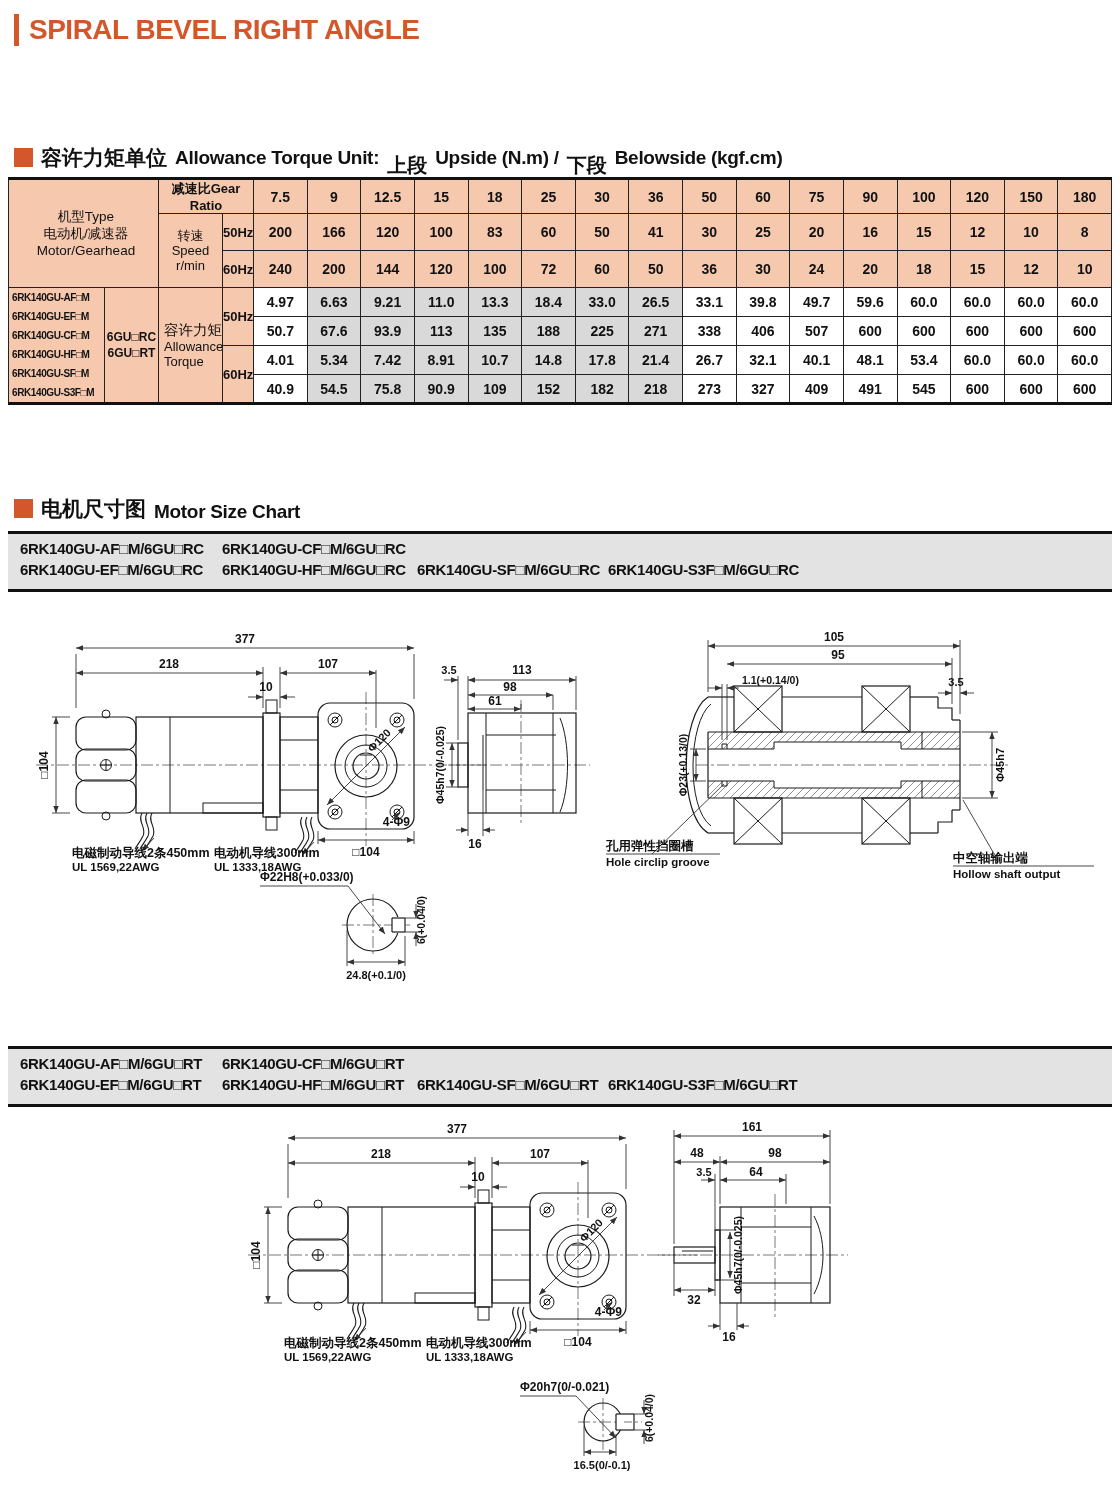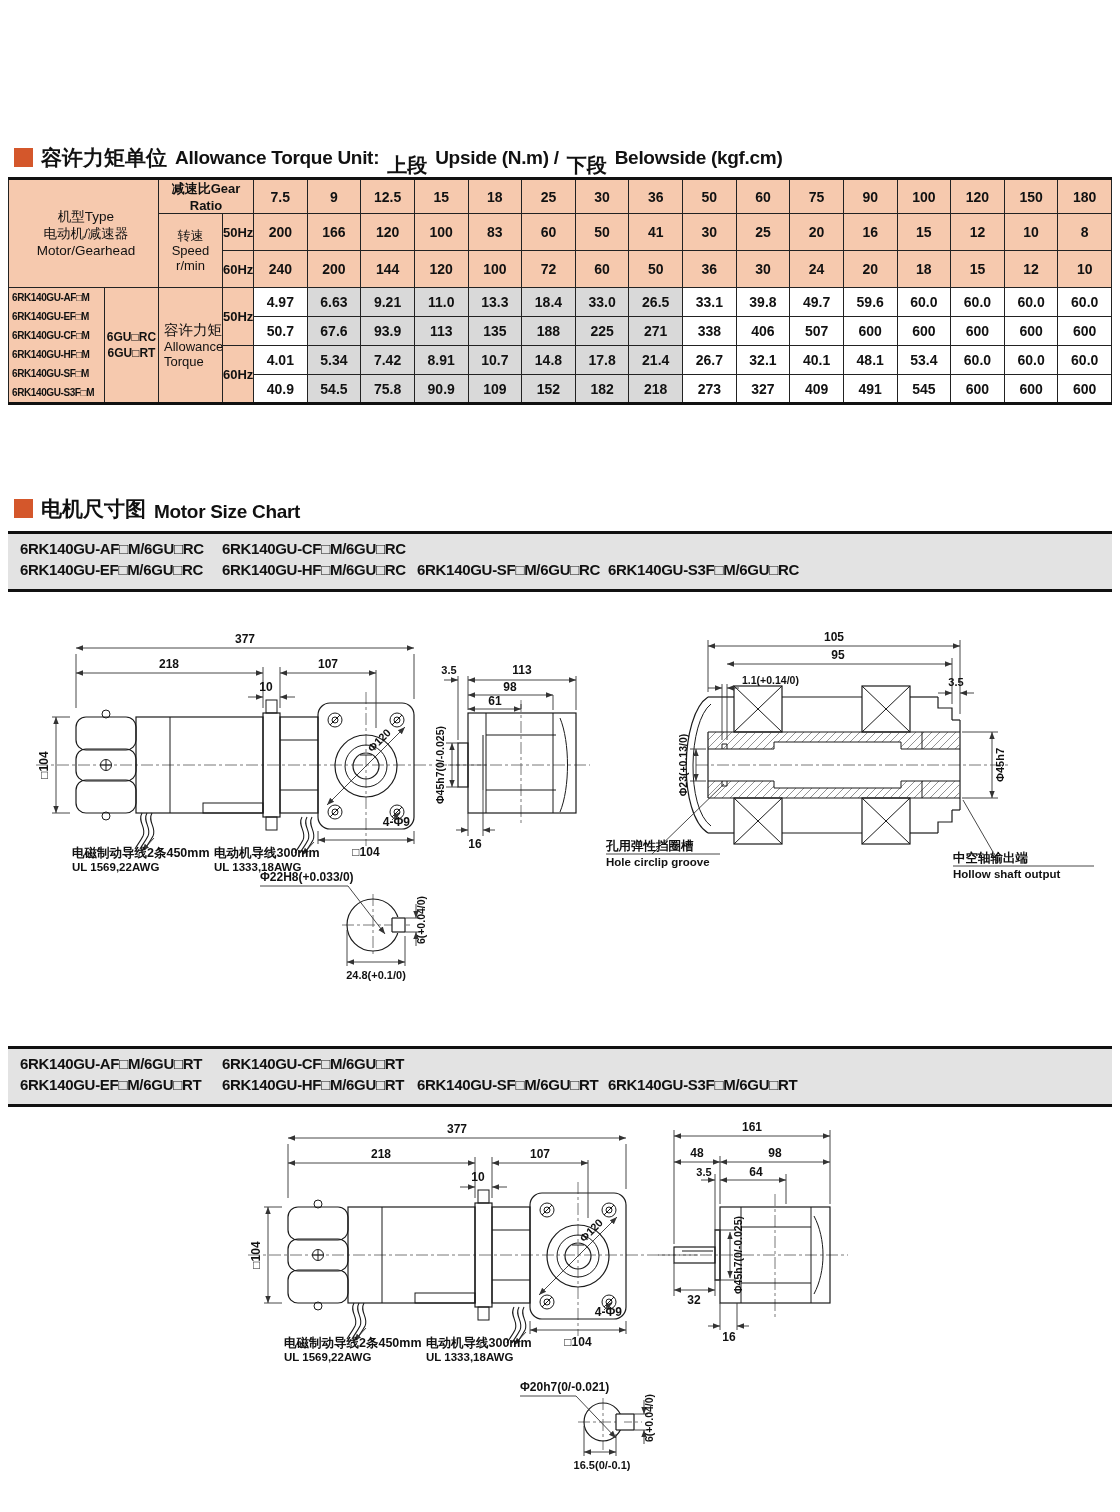--- a/index.html
+++ b/index.html
@@ -57,20 +57,21 @@
   svg text{fill:#111;font-weight:700;font-size:12px;font-family:"Liberation Sans","DejaVu Sans",sans-serif;}
   svg text.t10{font-size:10.5px;}
   svg text.t11{font-size:11px;}
   svg text.zh{font-size:12.5px;}
   svg text.ul{font-size:11.5px;}
 </style>
 </head>
 <body>
 
 <div class="title-block">
+  <div class="title-en">SPIRAL BEVEL RIGHT ANGLE</div>
 </div>
 
 <div class="sec-head" style="top:136px;">
   <span class="sq"></span>
   <span class="sec-zh">容许力矩单位</span>
   <span class="sec-mid">Allowance Torque Unit:</span>
   <span class="sec-bzh">上段</span>
   <span class="sec-mid">Upside (N.m) /</span>
   <span class="sec-bzh">下段</span>
   <span class="sec-mid">Belowside (kgf.cm)</span>

